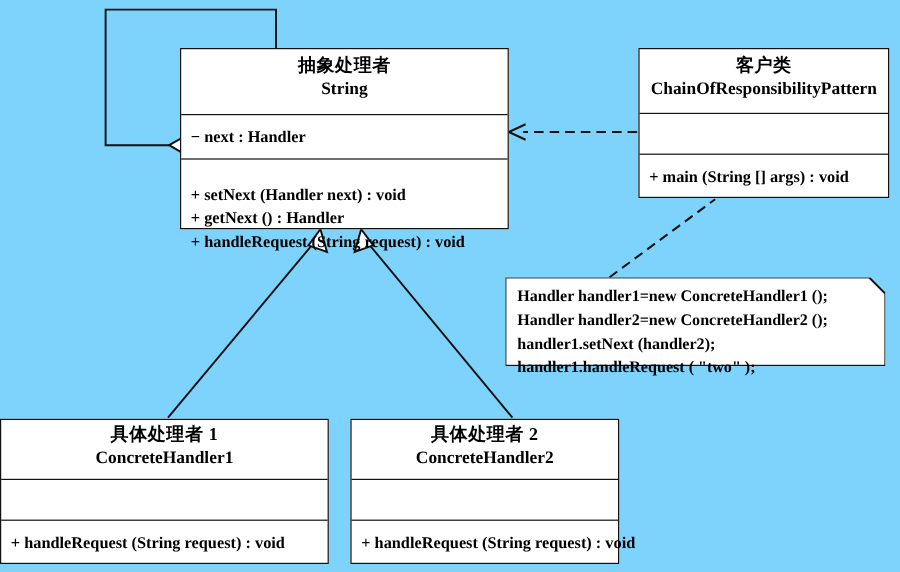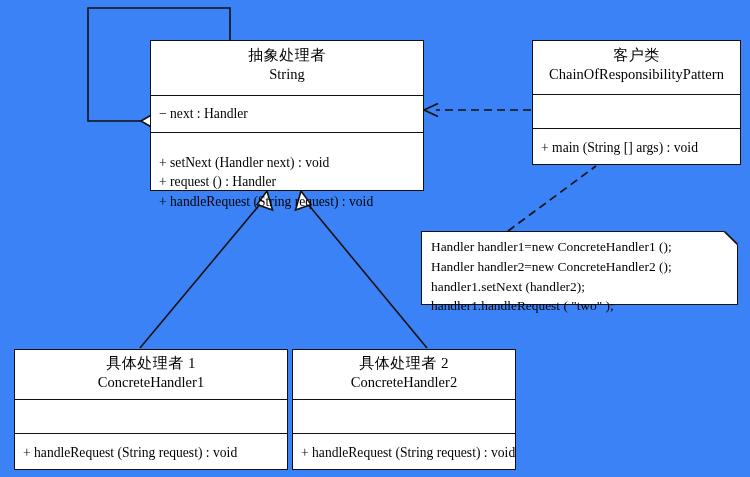--- a/index.html
+++ b/index.html
@@ -4,23 +4,24 @@
 <style>
   html, body {
     margin: 0;
     padding: 0;
     background: #ffffff;
   }
   #canvas {
     position: relative;
     width: 750px;
     height: 477px;
-    background: #3b82f6;
+    background: #7dd3fc;
     font-family: "Liberation Serif", "DejaVu Serif", serif;
     overflow: hidden;
+    font-weight: bold;
   }
   svg.edges {
     position: absolute;
     left: 0;
     top: 0;
     width: 750px;
     height: 477px;
     pointer-events: none;
   }
   .uml-class {
@@ -77,21 +78,21 @@
     top: 40px;
     width: 209px;
     height: 125px;
   }
   #client-name { height: 53px; padding-top: 5px; }
   #client-attrs { height: 34px; }
   #client-ops { height: 38px; display: flex; align-items: center; }
 
   
   #concrete1-class {
-    left: 14px;
+    left: 0;
     top: 349px;
     width: 274px;
     height: 121px;
   }
   
   #concrete2-class {
     left: 292px;
     top: 349px;
     width: 224px;
     height: 121px;
@@ -170,21 +171,21 @@
   <div class="uml-class" id="handler-class">
     <div class="compartment c-name" id="handler-name">
       <span class="cn-cn">抽象处理者</span>
       <span class="cn-en">String</span>
     </div>
     <div class="compartment divider" id="handler-attrs">
       <div class="member">− next : Handler</div>
     </div>
     <div class="compartment divider" id="handler-ops">
       <div class="member">+ setNext (Handler next) : void</div>
-      <div class="member">+ request () : Handler</div>
+      <div class="member">+ getNext () : Handler</div>
       <div class="member">+ handleRequest (String request) : void</div>
     </div>
   </div>
 
   <div class="uml-class" id="client-class">
     <div class="compartment c-name" id="client-name">
       <span class="cn-cn">客户类</span>
       <span class="cn-en">ChainOfResponsibilityPattern</span>
     </div>
     <div class="compartment divider empty-comp" id="client-attrs"></div>

